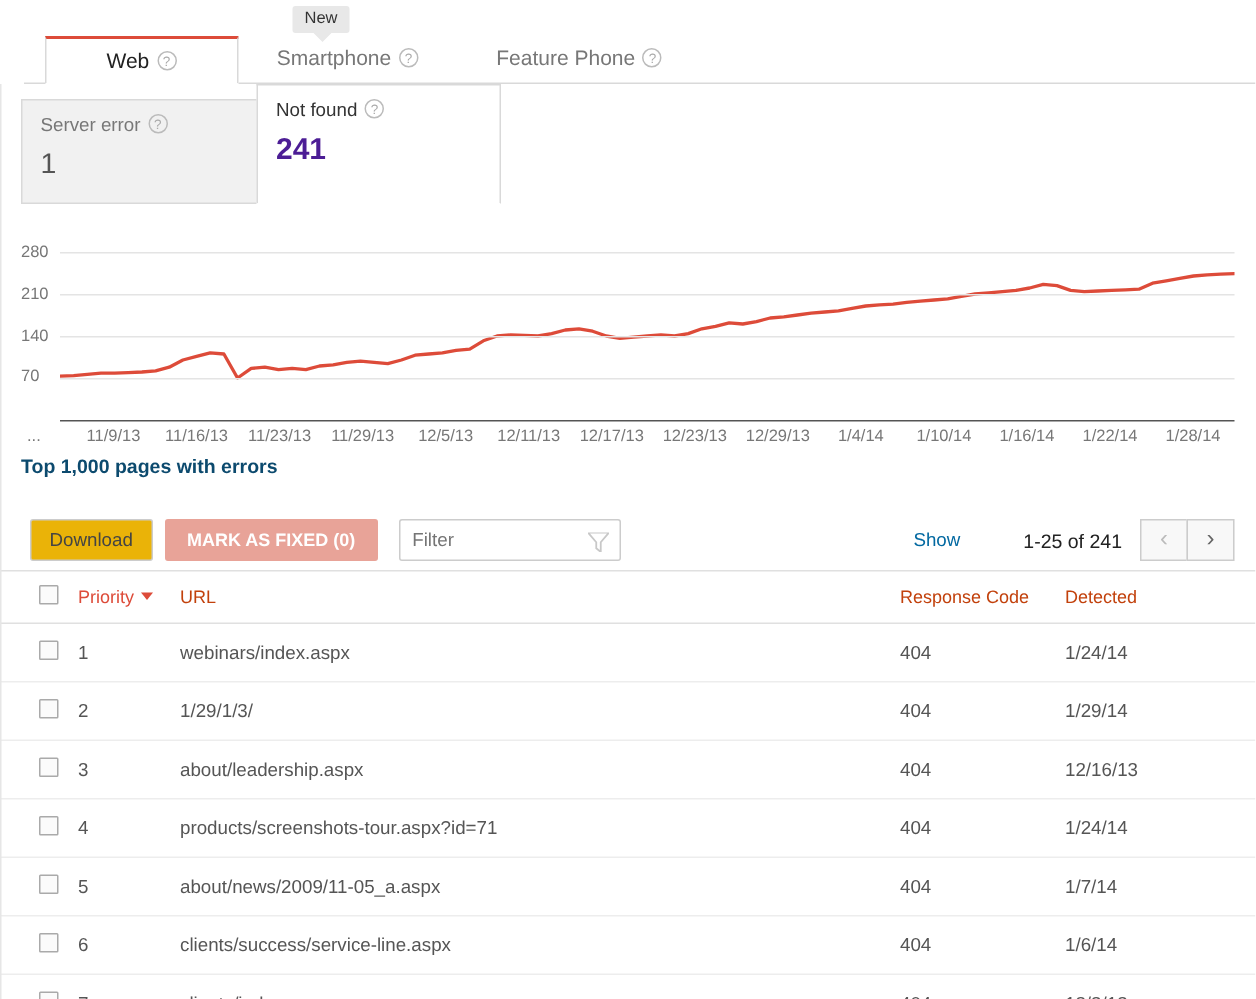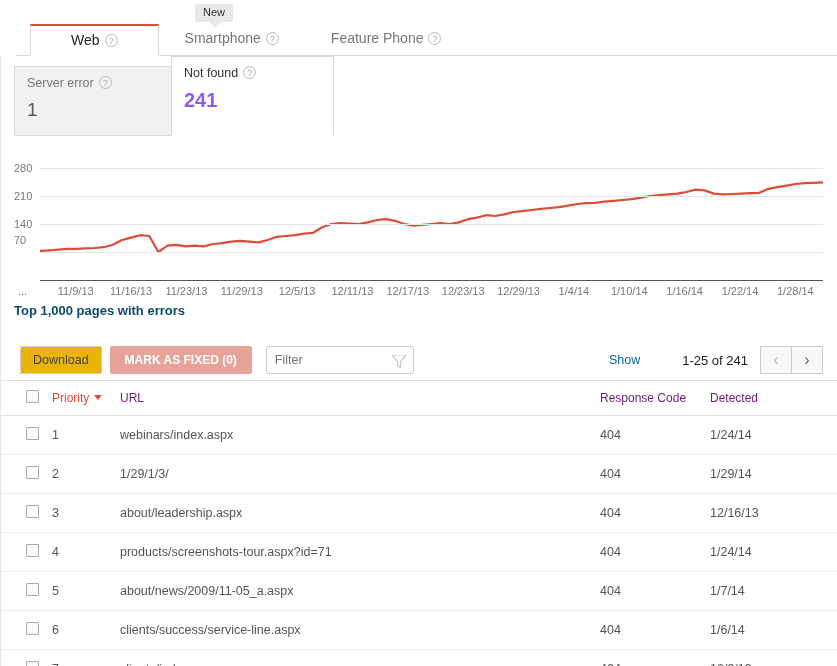--- a/index.html
+++ b/index.html
@@ -67,21 +67,21 @@
   }
   .card + .card { margin-left:-1px; }
   .card.selected {
     background:#fff; height:80px; width:163px;
     border-bottom:1px solid #fff;
     position:relative; z-index:2;
   }
   .card-label { font-size:12.5px; color:#777; white-space:nowrap; }
   .card.selected .card-label { color:#333; }
   .card-value { font-size:19px; color:#555; margin-top:9px; }
-  .card.selected .card-value { font-weight:bold; color:#8b5cf6; font-size:20px; }
+  .card.selected .card-value { font-weight:bold; color:#4c1d95; font-size:20px; }
 
   
   .chart-section { padding:0 14px; margin-top:18px; position:relative; }
   .chart { position:relative; height:126px; }
   .gridline { position:absolute; left:26px; right:0; height:1px; background:#e4e4e4; }
   .ylabel {
     position:absolute; left:0; font-size:11px; color:#777;
     transform:translateY(-50%); width:26px;
   }
   .chart-svg { position:absolute; left:26px; top:0; right:0; bottom:0; }
@@ -144,21 +144,21 @@
     width:32px; height:28px; border:1px solid #ccc;
     background:#f8f8f8; display:inline-flex;
     align-items:center; justify-content:center;
     color:#bbb; font-size:16px; cursor:pointer;
   }
   .pg.next { color:#666; margin-left:-1px; }
 
   
   table { width:100%; border-collapse:collapse; table-layout:fixed; }
   thead th {
-    font-size:12px; font-weight:normal; color:#701a75;
+    font-size:12px; font-weight:normal; color:#c2410c;
     text-align:left; padding:9px 0 9px 0;
     border-bottom:1px solid #e0e0e0; border-top:1px solid #e0e0e0;
   }
   th.c-prio { color:#dd4b39; }
   tbody td {
     font-size:12.5px; color:#555;
     padding:11px 0; border-bottom:1px solid #ededed;
   }
   .c-check { width:52px; padding-left:26px !important; }
   .c-prio  { width:68px; }
@@ -215,21 +215,21 @@
     <div class="card-value">241</div>
   </div>
 </div>
 
 <div class="chart-section">
   <div class="chart" id="chart">
     <svg class="chart-svg" id="chart-svg" preserveAspectRatio="none" viewBox="0 0 783 126">
         <polyline points="0.00,96.80 9.10,96.40 18.21,95.60 27.31,94.80 36.42,94.80 45.52,94.40 54.63,94.00 63.73,93.20 72.84,90.80 81.94,86.00 91.05,83.60 100.15,81.20 109.26,82.00 118.36,98.00 127.47,91.60 136.57,90.80 145.67,92.40 154.78,91.60 163.88,92.40 172.99,90.00 182.09,89.20 191.20,87.60 200.30,86.80 209.41,87.60 218.51,88.40 227.62,86.00 236.72,82.80 245.83,82.00 254.93,81.20 264.03,79.60 273.14,78.80 282.24,73.20 291.35,70.00 300.45,69.20 309.56,69.60 318.66,70.00 327.77,68.40 336.87,66.00 345.98,65.20 355.08,66.80 364.19,70.00 373.29,71.60 382.40,70.80 391.50,70.00 400.60,69.20 409.71,70.00 418.81,68.40 427.92,65.20 437.02,63.60 446.13,61.20 455.23,62.00 464.34,60.40 473.44,58.00 482.55,57.20 491.65,56.00 500.76,54.80 509.86,54.00 518.97,53.20 528.07,51.60 537.17,50.00 546.28,49.20 555.38,48.80 564.49,47.60 573.59,46.80 582.70,46.00 591.80,45.20 600.91,43.60 610.01,42.00 619.12,41.20 628.22,40.40 637.33,39.60 646.43,38.00 655.53,35.60 664.64,36.40 673.74,39.60 682.85,40.40 691.95,40.00 701.06,39.60 710.16,39.20 719.27,38.80 728.37,34.80 737.48,33.20 746.58,31.60 755.69,30.00 764.79,29.20 773.90,28.80 783.00,28.40" fill="none" stroke="#dd4b39" stroke-width="2.2" stroke-linejoin="round" stroke-linecap="round"></polyline>
       </svg>
   <div class="gridline" style="top: 98px;"></div>
-      <div class="ylabel" style="top: 86px;">70</div>
+      <div class="ylabel" style="top: 97px;">70</div>
       <div class="gridline" style="top: 70px;"></div>
       <div class="ylabel" style="top: 70px;">140</div>
       <div class="gridline" style="top: 42px;"></div>
       <div class="ylabel" style="top: 42px;">210</div>
       <div class="gridline" style="top: 14px;"></div>
       <div class="ylabel" style="top: 14px;">280</div>
     </div>
   <div class="xaxis-line"></div>
   <div class="xaxis" id="xaxis">
       <div class="xtick">...</div>

